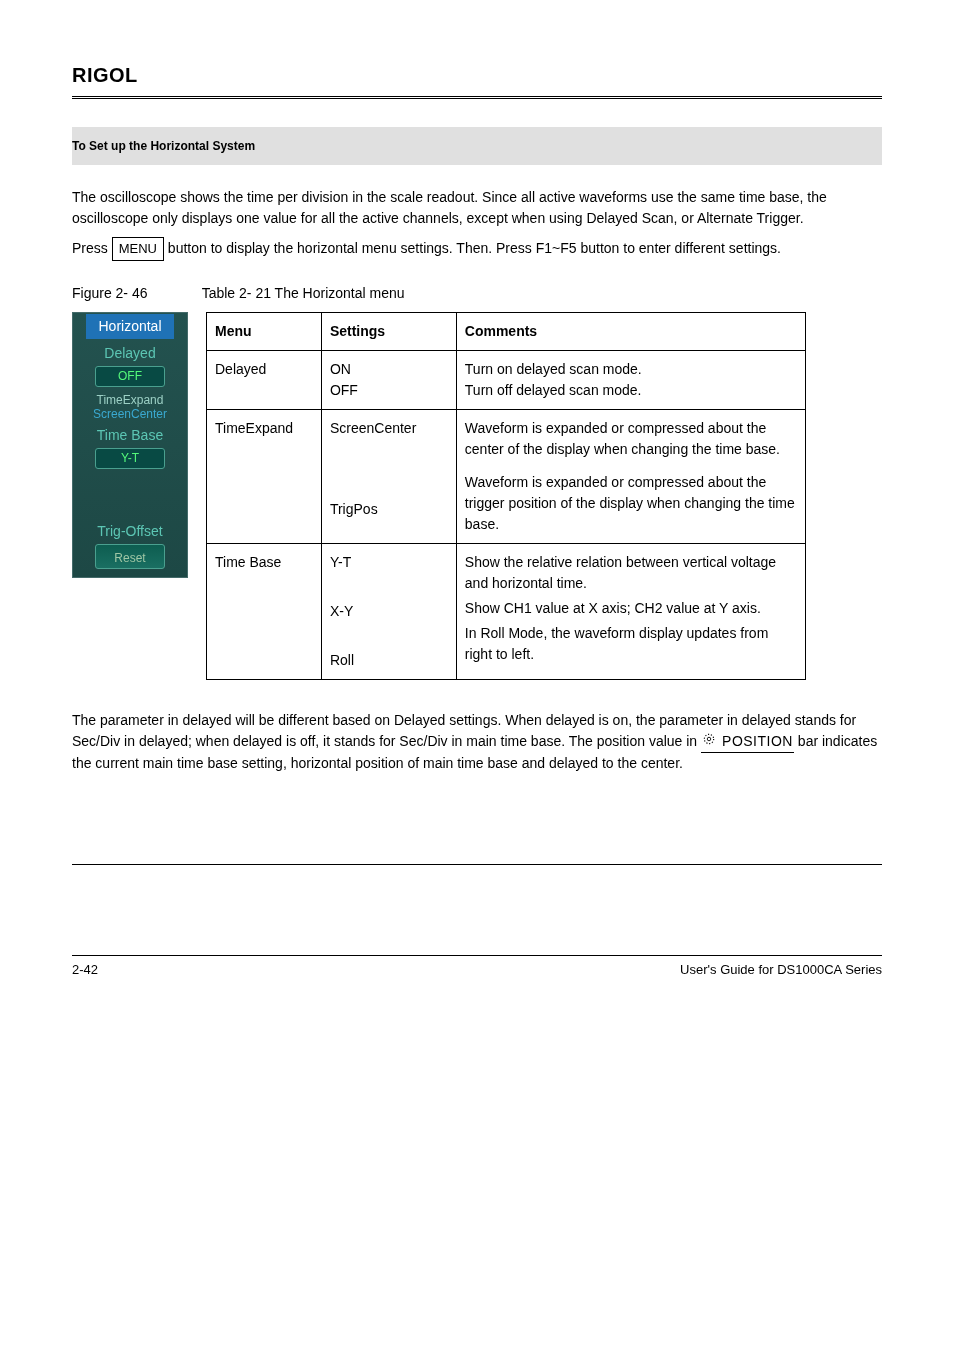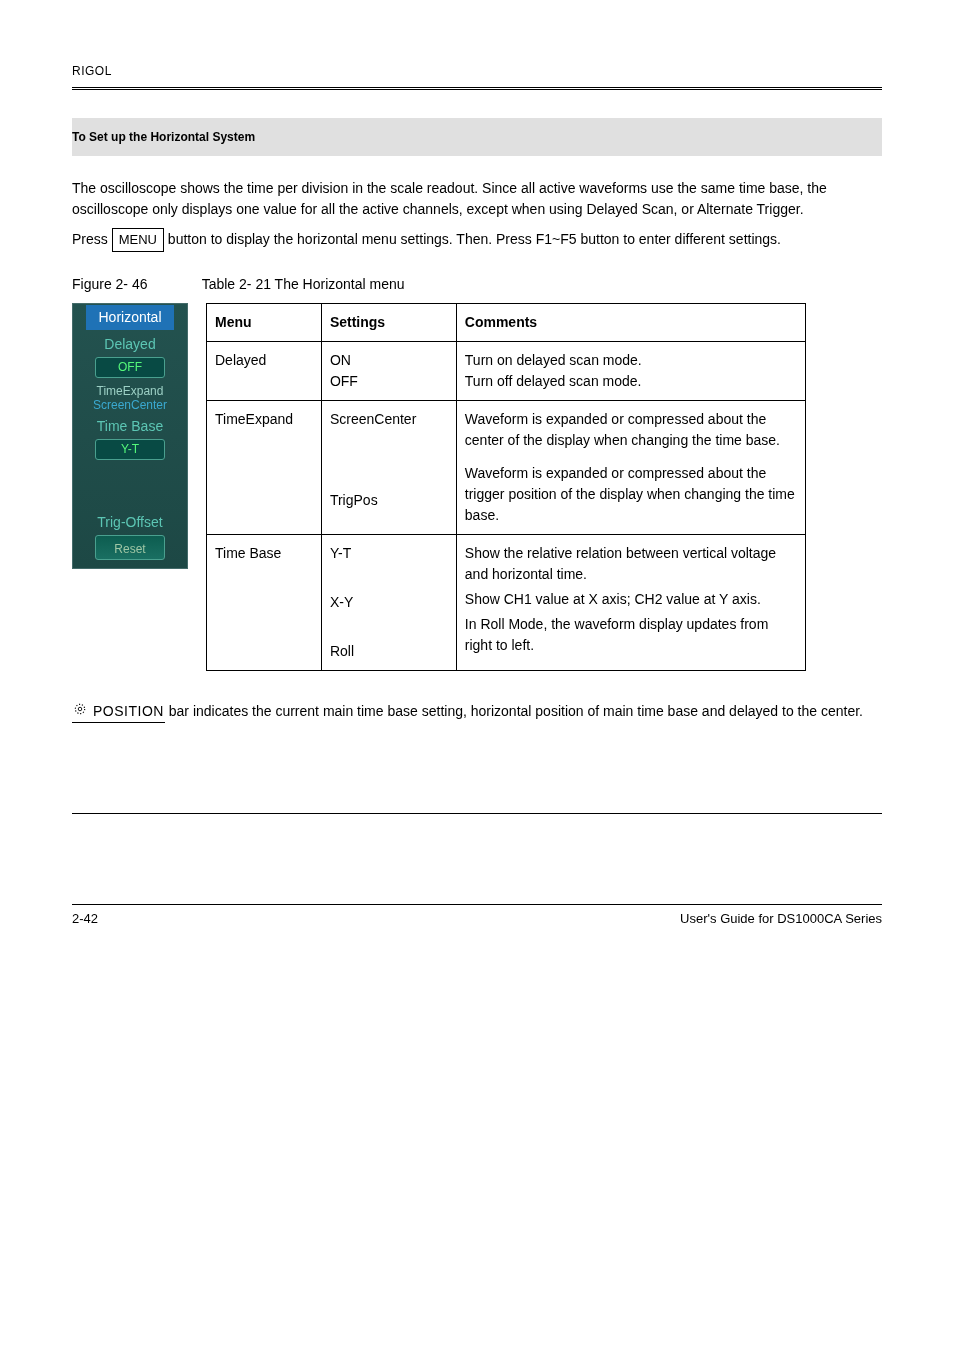--- a/index.html
+++ b/index.html
@@ -1,19 +1,19 @@
 <!DOCTYPE html>
 <html><head>
 <meta charset="utf-8">
 <style>
   * { margin: 0; padding: 0; box-sizing: border-box; }
   body { font-family: Arial, sans-serif; background: #fff; color: #000; width: 954px; margin: 0 auto; padding: 60px 72px 40px 72px; font-size: 14px; line-height: 1.5; }
 
   .header-divider { margin-top: 6px; border-top: 1px solid #000; border-bottom: 1px solid #000; height: 3px; }
-  .brand { font-weight: normal; font-size: 12px; letter-spacing: 0.5px; }
+  .brand { font-weight: bold; font-size: 20px; letter-spacing: 0.5px; }
 
   .section-title { margin-top: 28px; background: #e0e0e0; padding: 10px 0; font-weight: bold; font-size: 12px; }
 
   .intro { margin-top: 22px; }
   .intro p { margin-bottom: 8px; }
 
   .btn-box { display: inline-block; border: 1px solid #000; padding: 1px 6px; font-size: 13px; font-family: Arial, sans-serif; }
 
   .fig-label { margin-top: 22px; }
 
@@ -122,20 +122,21 @@
         <div>Show the relative relation between vertical voltage and horizontal time.</div>
         <div style="margin-top:4px">Show CH1 value at X axis; CH2 value at Y axis.</div>
         <div style="margin-top:4px">In Roll Mode, the waveform display updates from right to left.</div>
       </td>
     </tr>
   </tbody>
     </table>
 </div>
 
 <p class="body-para">
+  <span>The parameter in delayed will be different based on Delayed settings. When delayed is on, the parameter in delayed stands for Sec/Div in delayed; when delayed is off, it stands for Sec/Div in main time base. The position value in </span>
   <span class="knob">
     <span>
       <svg viewBox="0 0 24 24">
           <circle cx="12" cy="12" r="8" fill="none" stroke="#000" stroke-width="2" stroke-dasharray="2 3"></circle>
           <circle cx="12" cy="12" r="3" fill="none" stroke="#000" stroke-width="1.5"></circle>
         </svg>
     </span>
     <span>POSITION</span>
   </span>
   <span> bar indicates the current main time base setting, horizontal position of main time base and delayed to the center.</span>

